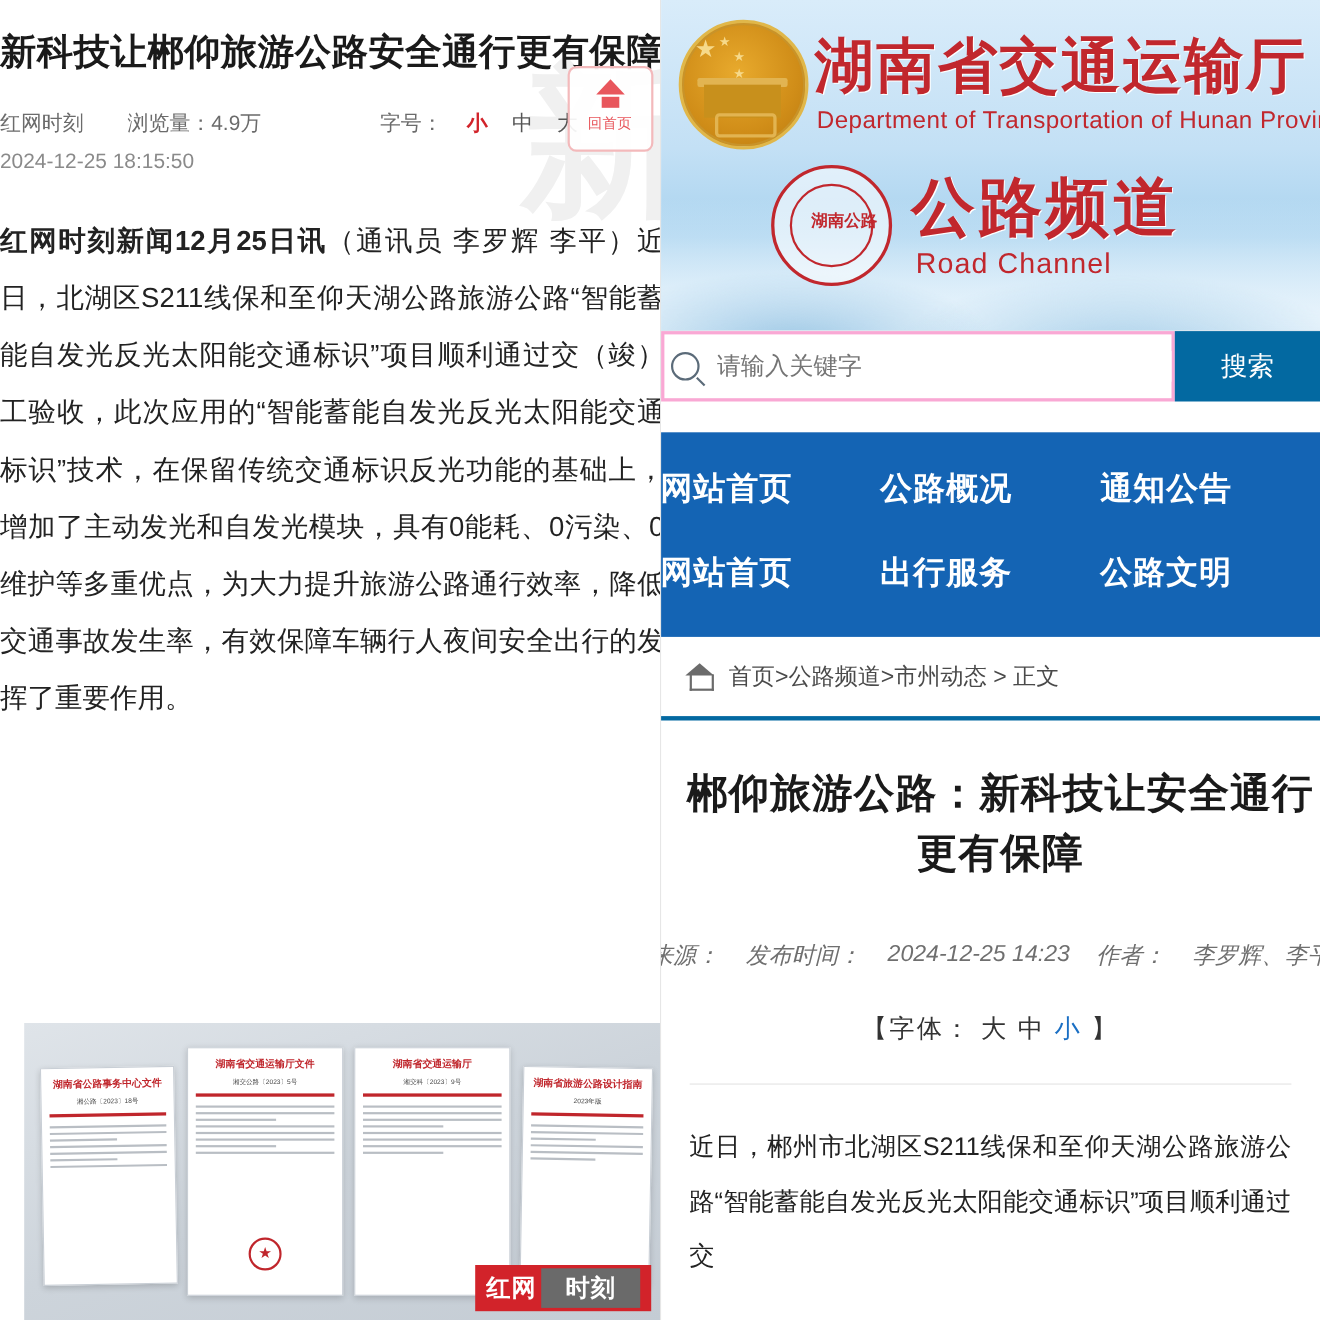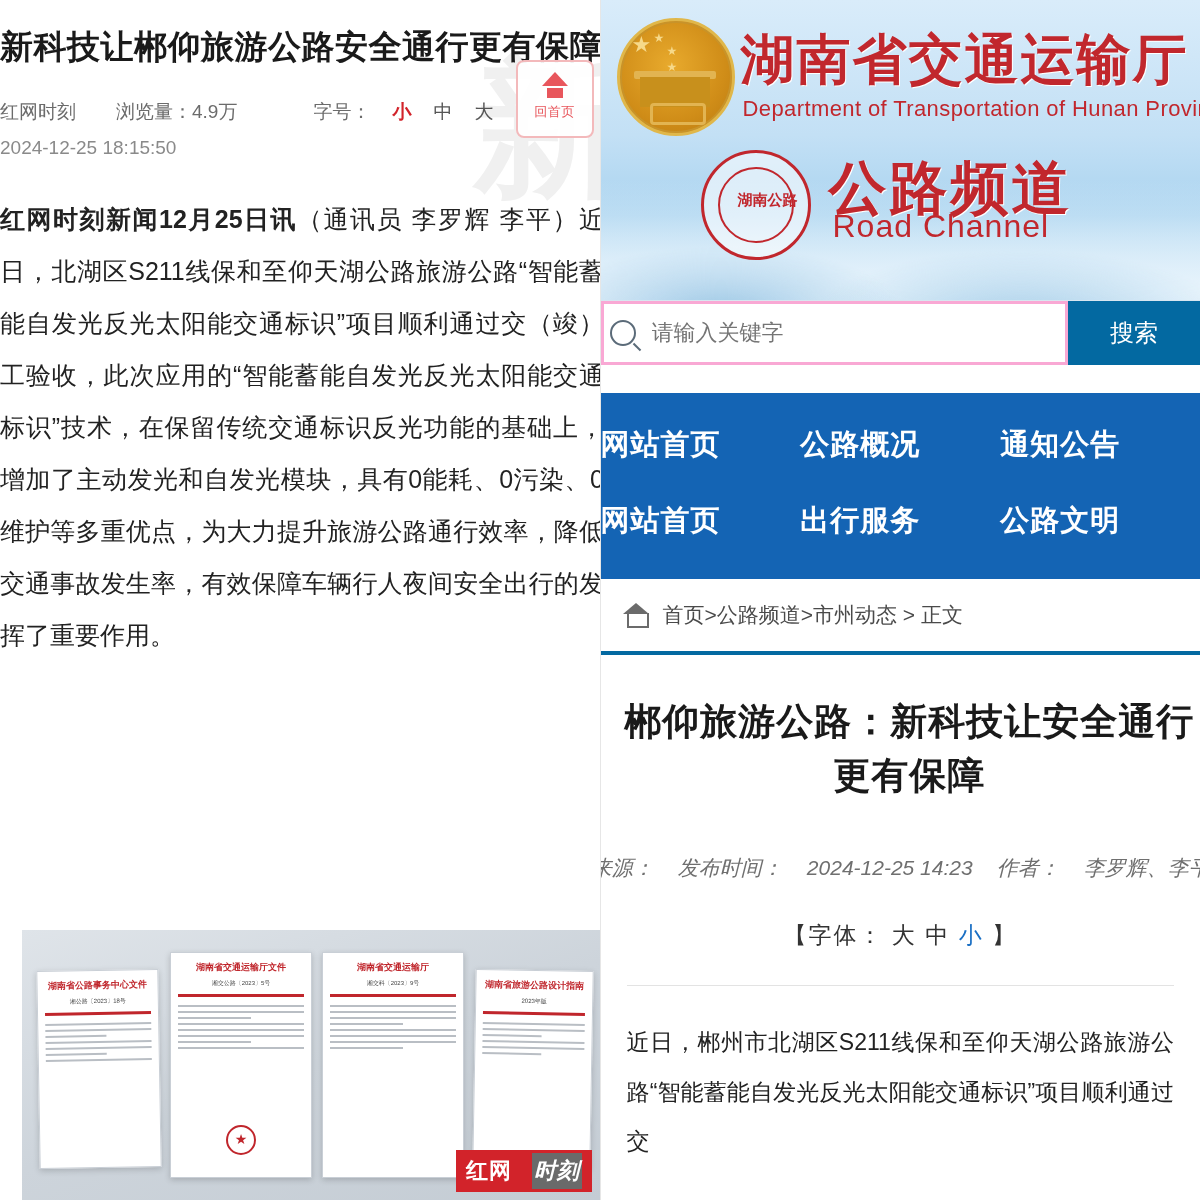--- a/index.html
+++ b/index.html
@@ -43,21 +43,21 @@
   .meta-row {
     display: flex;
     align-items: center;
     padding: 28px 10px 0 22px;
     font-size: 19px;
     color: #6b6b6b;
   }
   .meta-source { margin-right: 40px; }
   .meta-views { margin-right: 4px; }
   .fontsize-group {
-    margin-left: 72px;
+    margin-left: 104px;
     display: flex;
     align-items: center;
     gap: 22px;
   }
   .fontsize-label { color: #6b6b6b; }
   .fs-small { color: #d2232a; font-weight: bold; }
   .fs-mid { color: #555; }
   .fs-large { color: #555; }
   .meta-time {
     padding: 12px 10px 0 22px;
@@ -148,24 +148,23 @@
     bottom: 8px;
     background: #d2232a;
     color: #fff;
     font-weight: bold;
     font-size: 22px;
     padding: 3px 10px;
     letter-spacing: 1px;
   }
   .hongwang-logo span.gray {
     background: #6a6a6a;
-    margin-left: 20px;
-    padding: 3px 2px;
+    margin-left: 4px;
+    padding: 3px 22px;
     display: inline-block;
-    font-style: italic;
   }
   .back-top {
     position: absolute;
     right: 6px;
     top: 60px;
     width: 74px;
     height: 74px;
     border: 2px solid #f3b9bb;
     border-radius: 8px;
     background: rgba(255,255,255,0.92);
@@ -285,22 +284,22 @@
     position: absolute;
     left: 228px; top: 150px;
     font-size: 58px;
     font-weight: bold;
     color: #c1272d;
     letter-spacing: 3px;
     text-shadow: 1px 1px 0 #fff;
   }
   .channel-title-en {
     position: absolute;
-    left: 232px; top: 208px;
-    font-size: 32px;
+    left: 232px; top: 224px;
+    font-size: 26px;
     color: #c1272d;
     letter-spacing: 1px;
   }
   .search-bar {
     display: flex;
     align-items: stretch;
     height: 64px;
     background: #fff;
     border-top: 1px solid #d8e6f0;
   }

